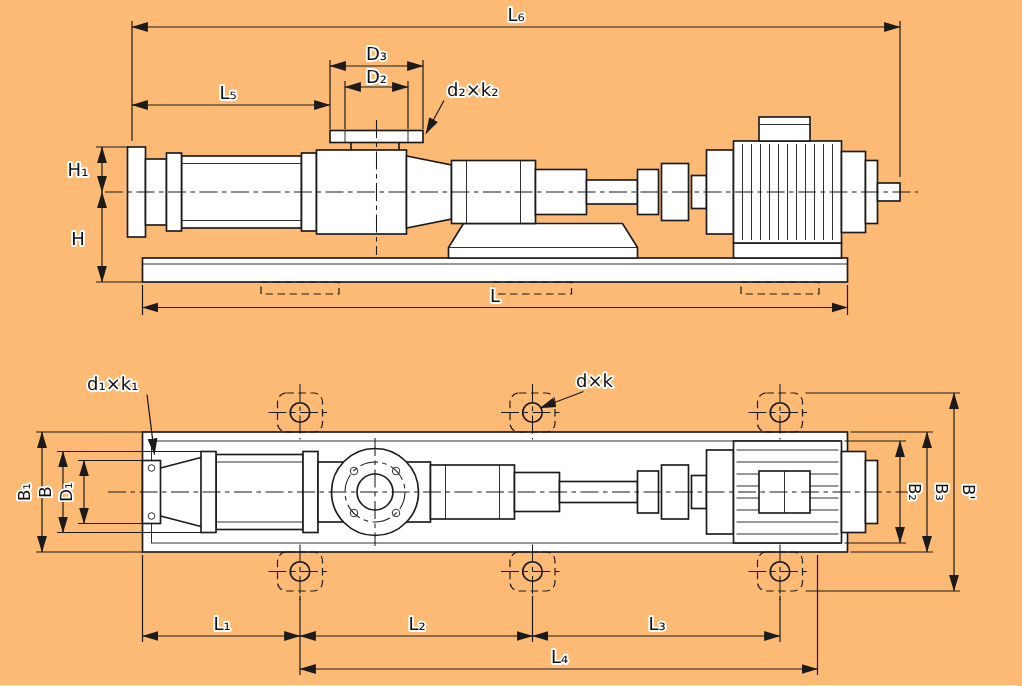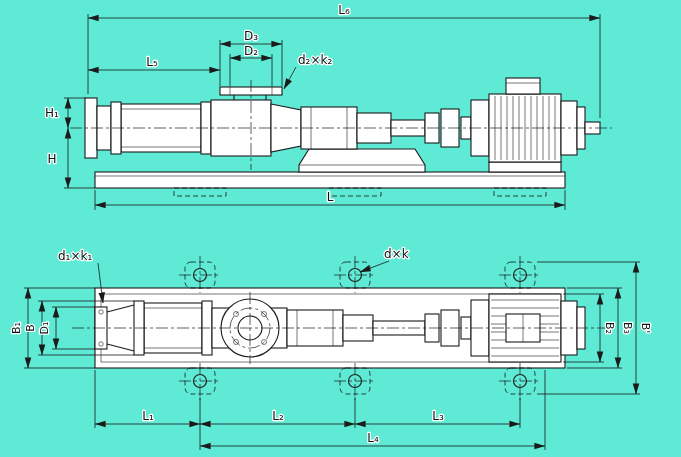--- a/index.html
+++ b/index.html
@@ -1,16 +1,16 @@
 <!DOCTYPE html>
 <html><head>
 <meta charset="utf-8">
 <style>
   html,body{margin:0;padding:0;background:#fff;}
-  .canvas{width:681px;height:457px;background:#5eead4;position:relative;overflow:hidden;}
+  .canvas{width:681px;height:457px;background:#fdba74;position:relative;overflow:hidden;}
   svg{display:block;}
   .part{fill:#fff;stroke:#1b1b1b;stroke-width:1.1;}
   .ol{fill:none;stroke:#1b1b1b;stroke-width:1.1;}
   .thin{fill:none;stroke:#1b1b1b;stroke-width:0.6;}
   .dim{fill:none;stroke:#1b1b1b;stroke-width:0.8;}
   .cl{fill:none;stroke:#1b1b1b;stroke-width:0.7;stroke-dasharray:12 3 3 3;}
   .hid{fill:none;stroke:#1b1b1b;stroke-width:0.8;stroke-dasharray:5 3;}
   .lbl{font-family:"DejaVu Sans",sans-serif;font-size:12px;fill:#111;
        paint-order:stroke;stroke:#fff;stroke-width:2.5px;stroke-linejoin:round;}
   .sm{font-size:11px;}

